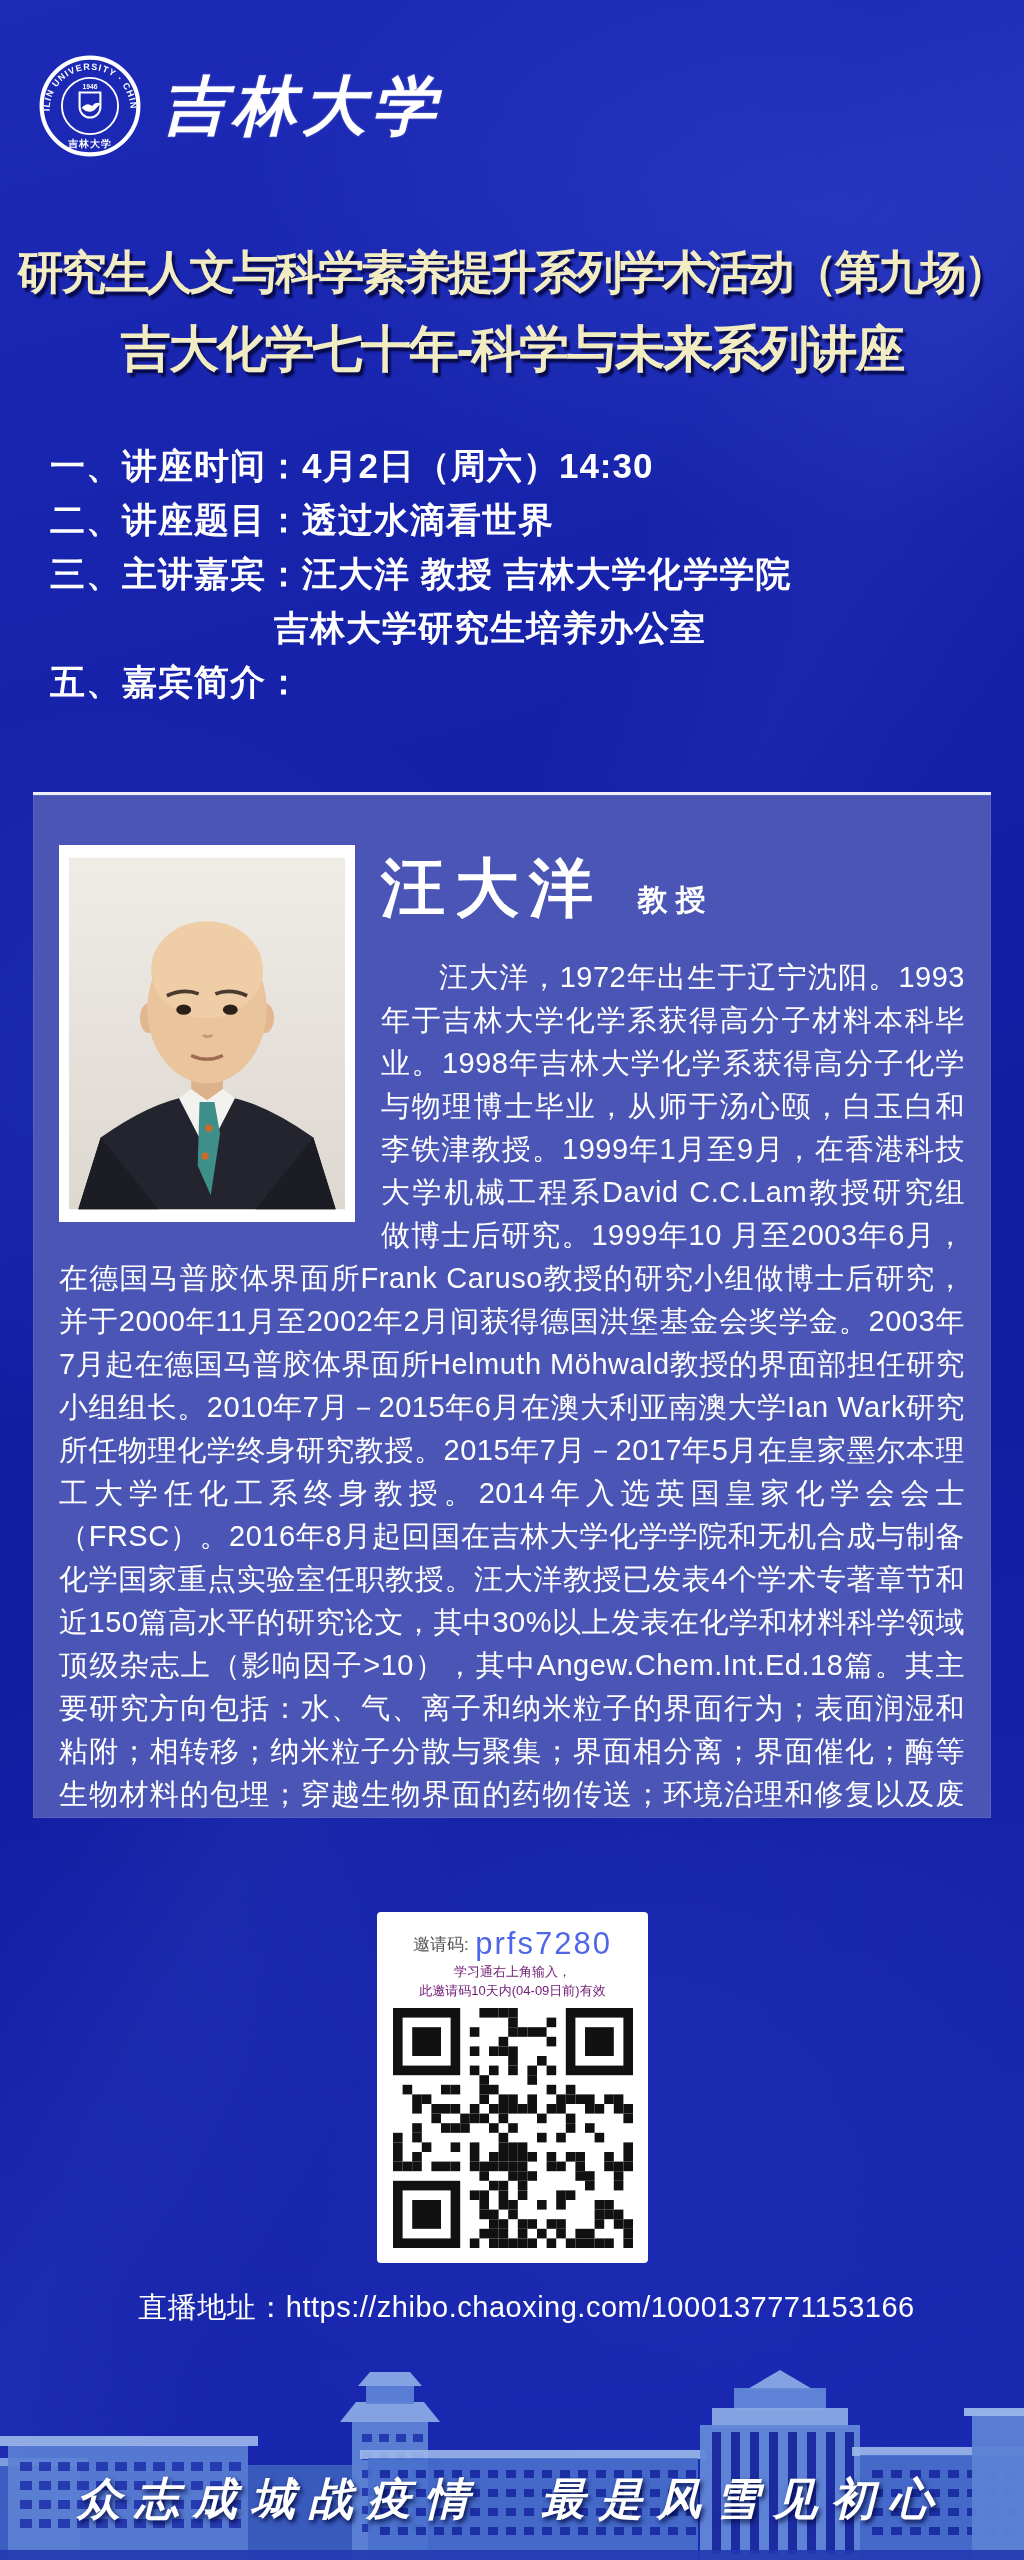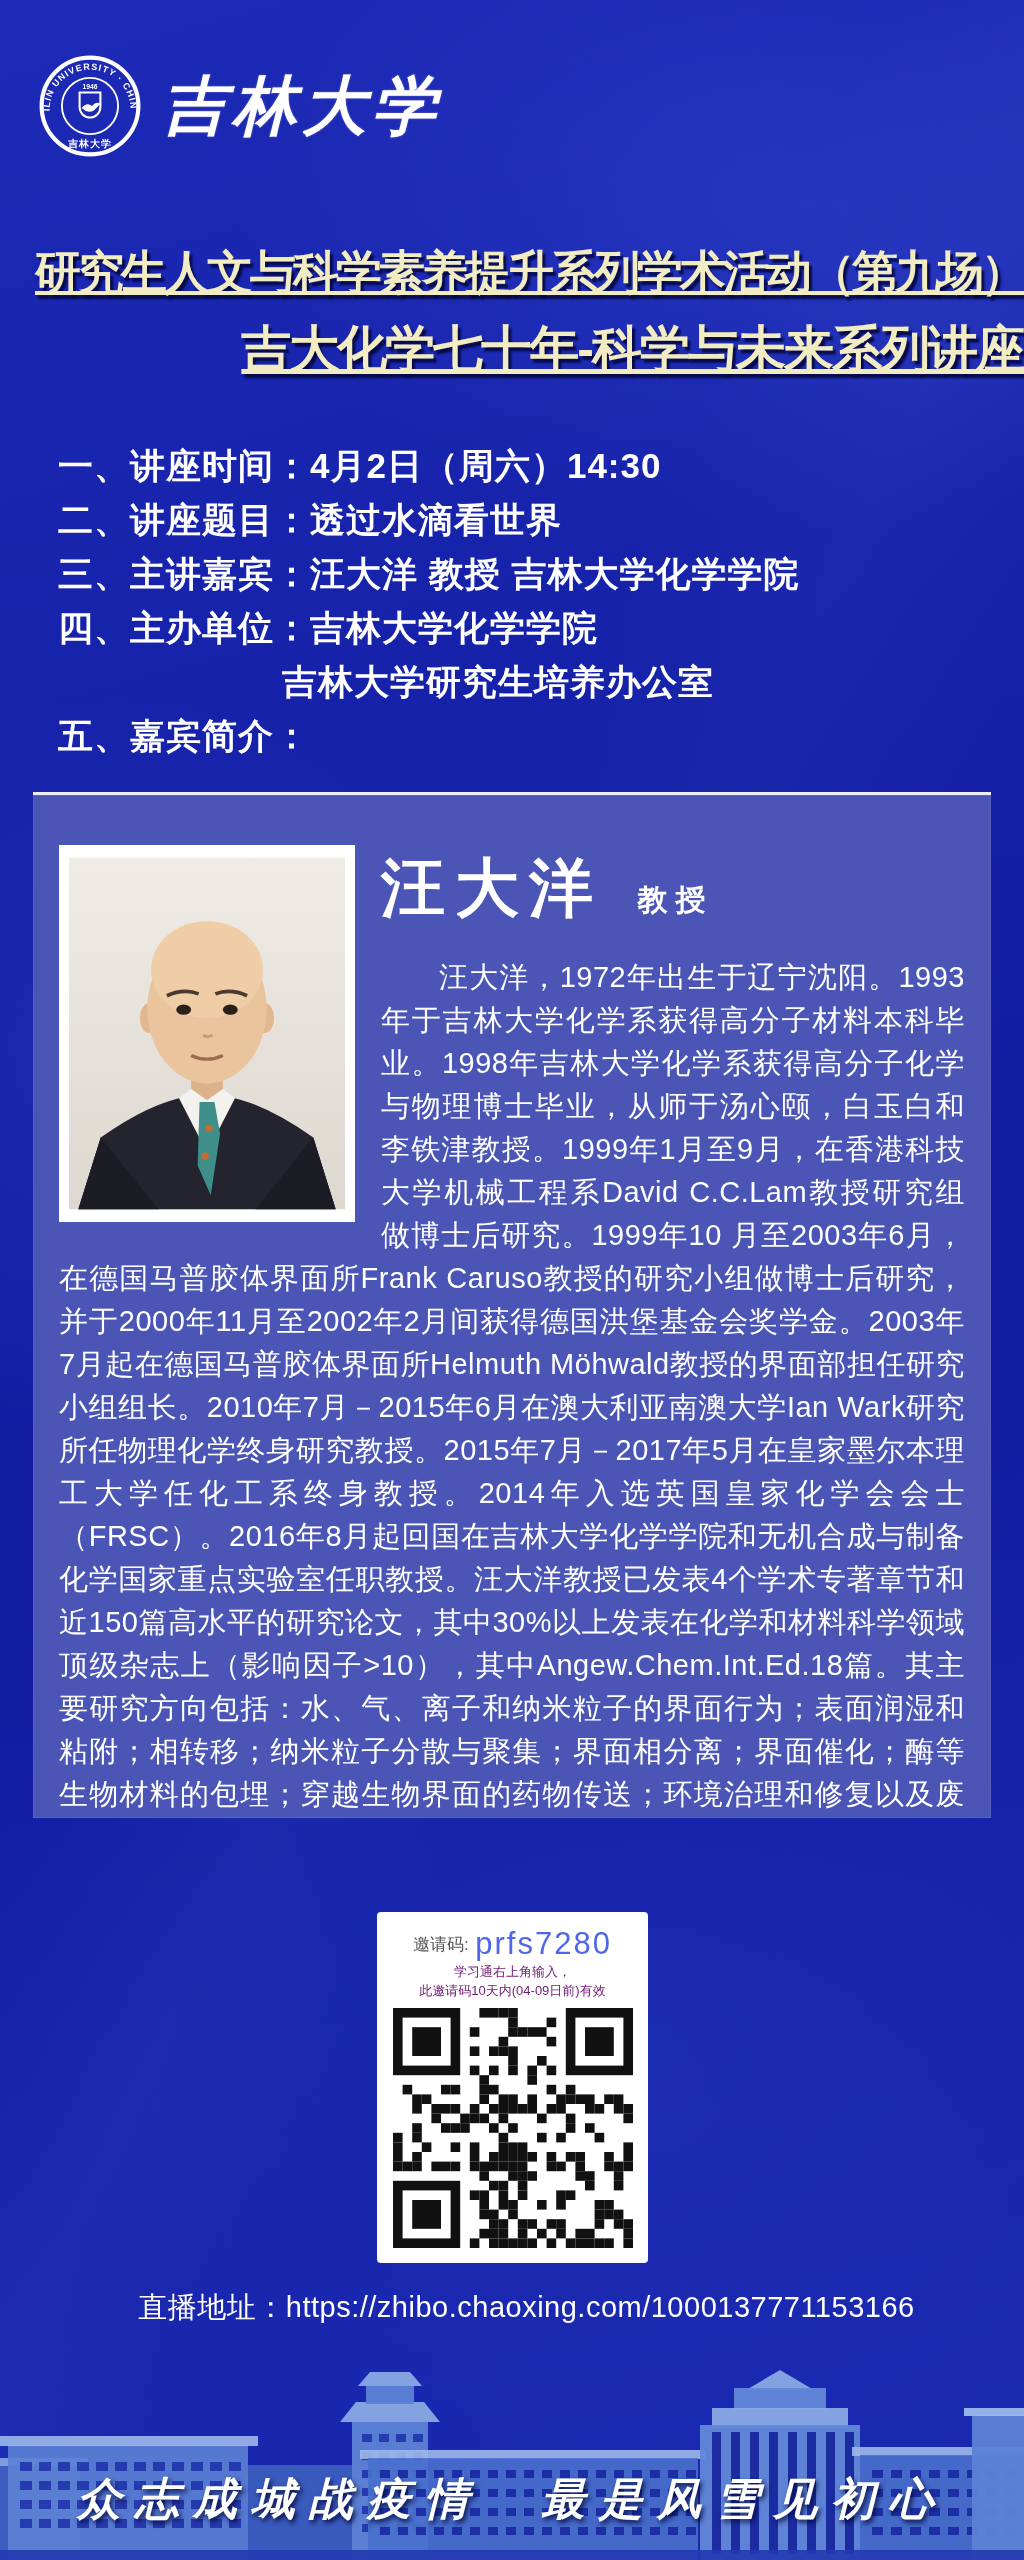--- a/index.html
+++ b/index.html
@@ -14,26 +14,26 @@
       linear-gradient(165deg,#1d2ab6 0%,#1521a8 30%,#111ca0 55%,#1724ab 80%,#1b2ab2 100%);
   }
   .glow{position:absolute;inset:0;pointer-events:none;
     background:linear-gradient(115deg, transparent 40%, rgba(120,150,255,.06) 50%, transparent 60%);}
   
   .logo-row{position:absolute;top:54px;left:38px;display:flex;align-items:center;gap:20px;}
   .seal{width:104px;height:104px;flex:0 0 auto;}
   .wordmark{font-size:64px;font-weight:bold;font-style:italic;letter-spacing:6px;
     font-family:"Liberation Serif","DejaVu Serif",serif;text-shadow:0 0 2px rgba(255,255,255,.4);}
   
-  .title-block{position:absolute;top:234px;left:0;width:100%;text-align:right;
-    color:#f2ecc2;font-weight:900;text-shadow:3px 4px 2px rgba(6,10,70,.95);text-decoration:underline;}
+  .title-block{position:absolute;top:234px;left:0;width:100%;text-align:center;
+    color:#f2ecc2;font-weight:900;text-shadow:3px 4px 2px rgba(6,10,70,.95);}
   .title-line1{font-size:46px;letter-spacing:-3px;line-height:76px;}
   .title-line2{font-size:50px;letter-spacing:-2px;line-height:78px;}
   
-  .info{position:absolute;top:445px;left:58px;right:36px;font-size:35px;font-weight:600;}
+  .info{position:absolute;top:445px;left:50px;right:36px;font-size:35px;font-weight:600;}
   .info-line{height:54px;line-height:42px;letter-spacing:1px;}
   .info-line.indent{padding-left:224px;}
   
   .card{position:absolute;left:33px;top:792px;width:958px;height:1026px;
     background:#4a55b5;border-top:3px solid rgba(255,255,255,.9);
     box-shadow:0 0 0 1px rgba(255,255,255,.08) inset;
     padding:40px 26px 0 26px;overflow:hidden;}
   .photo-frame{float:left;width:296px;height:377px;background:#fff;padding:10px;
     margin:10px 26px 14px 0;}
   .photo-frame svg{display:block;width:100%;height:100%;}
@@ -85,21 +85,20 @@
 
   <div class="title-block">
     <div class="title-line1">研究生人文与科学素养提升系列学术活动（第九场）</div>
     <div class="title-line2">吉大化学七十年-科学与未来系列讲座</div>
   </div>
 
   <div class="info">
     <div class="info-line">一、讲座时间：4月2日（周六）14:30</div>
     <div class="info-line">二、讲座题目：透过水滴看世界</div>
     <div class="info-line">三、主讲嘉宾：汪大洋 教授 吉林大学化学学院</div>
-    <div class="info-line">四、主办单位：吉林大学化学学院</div>
     <div class="info-line indent">吉林大学研究生培养办公室</div>
     <div class="info-line">五、嘉宾简介：</div>
   </div>
 
   <div class="card">
     <div class="photo-frame">
       <svg viewBox="0 0 296 377">
         <defs>
           <linearGradient id="pbg" x1="0" y1="0" x2="0" y2="1">
             <stop offset="0" stop-color="#efece6"></stop>

